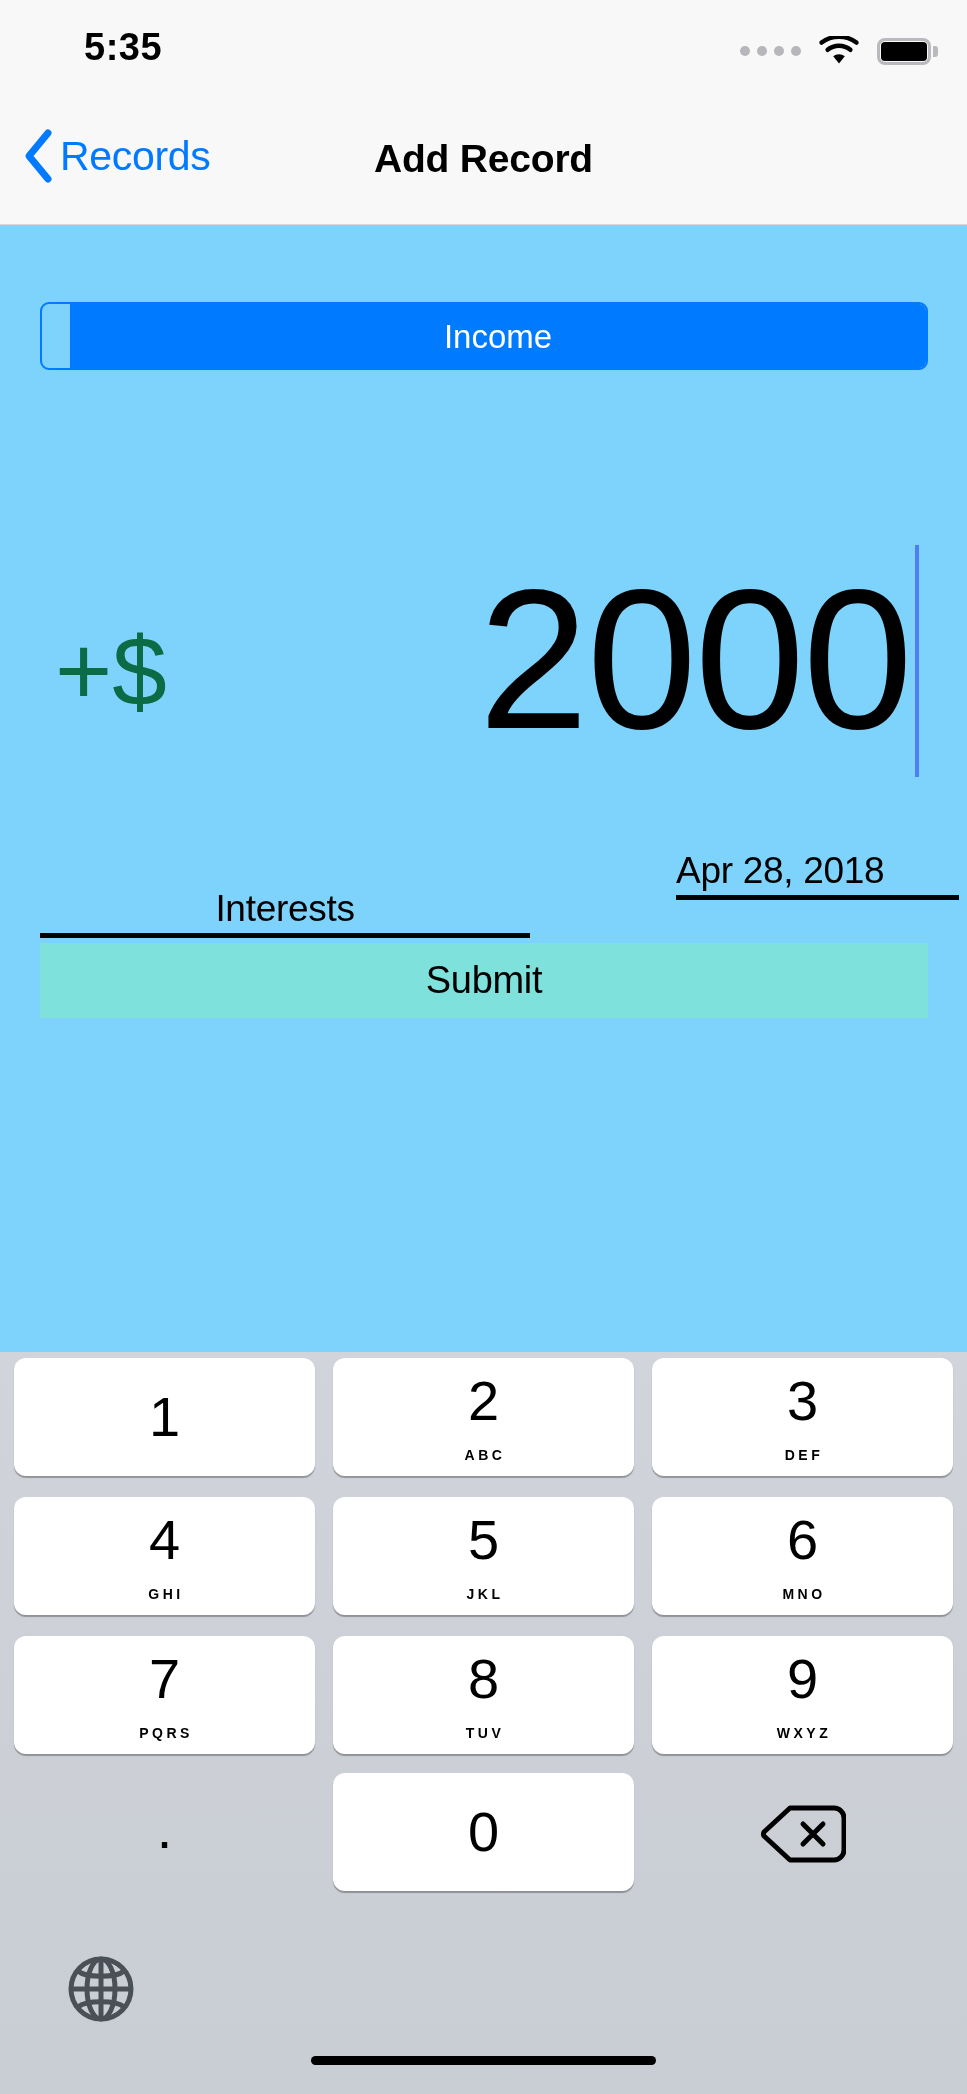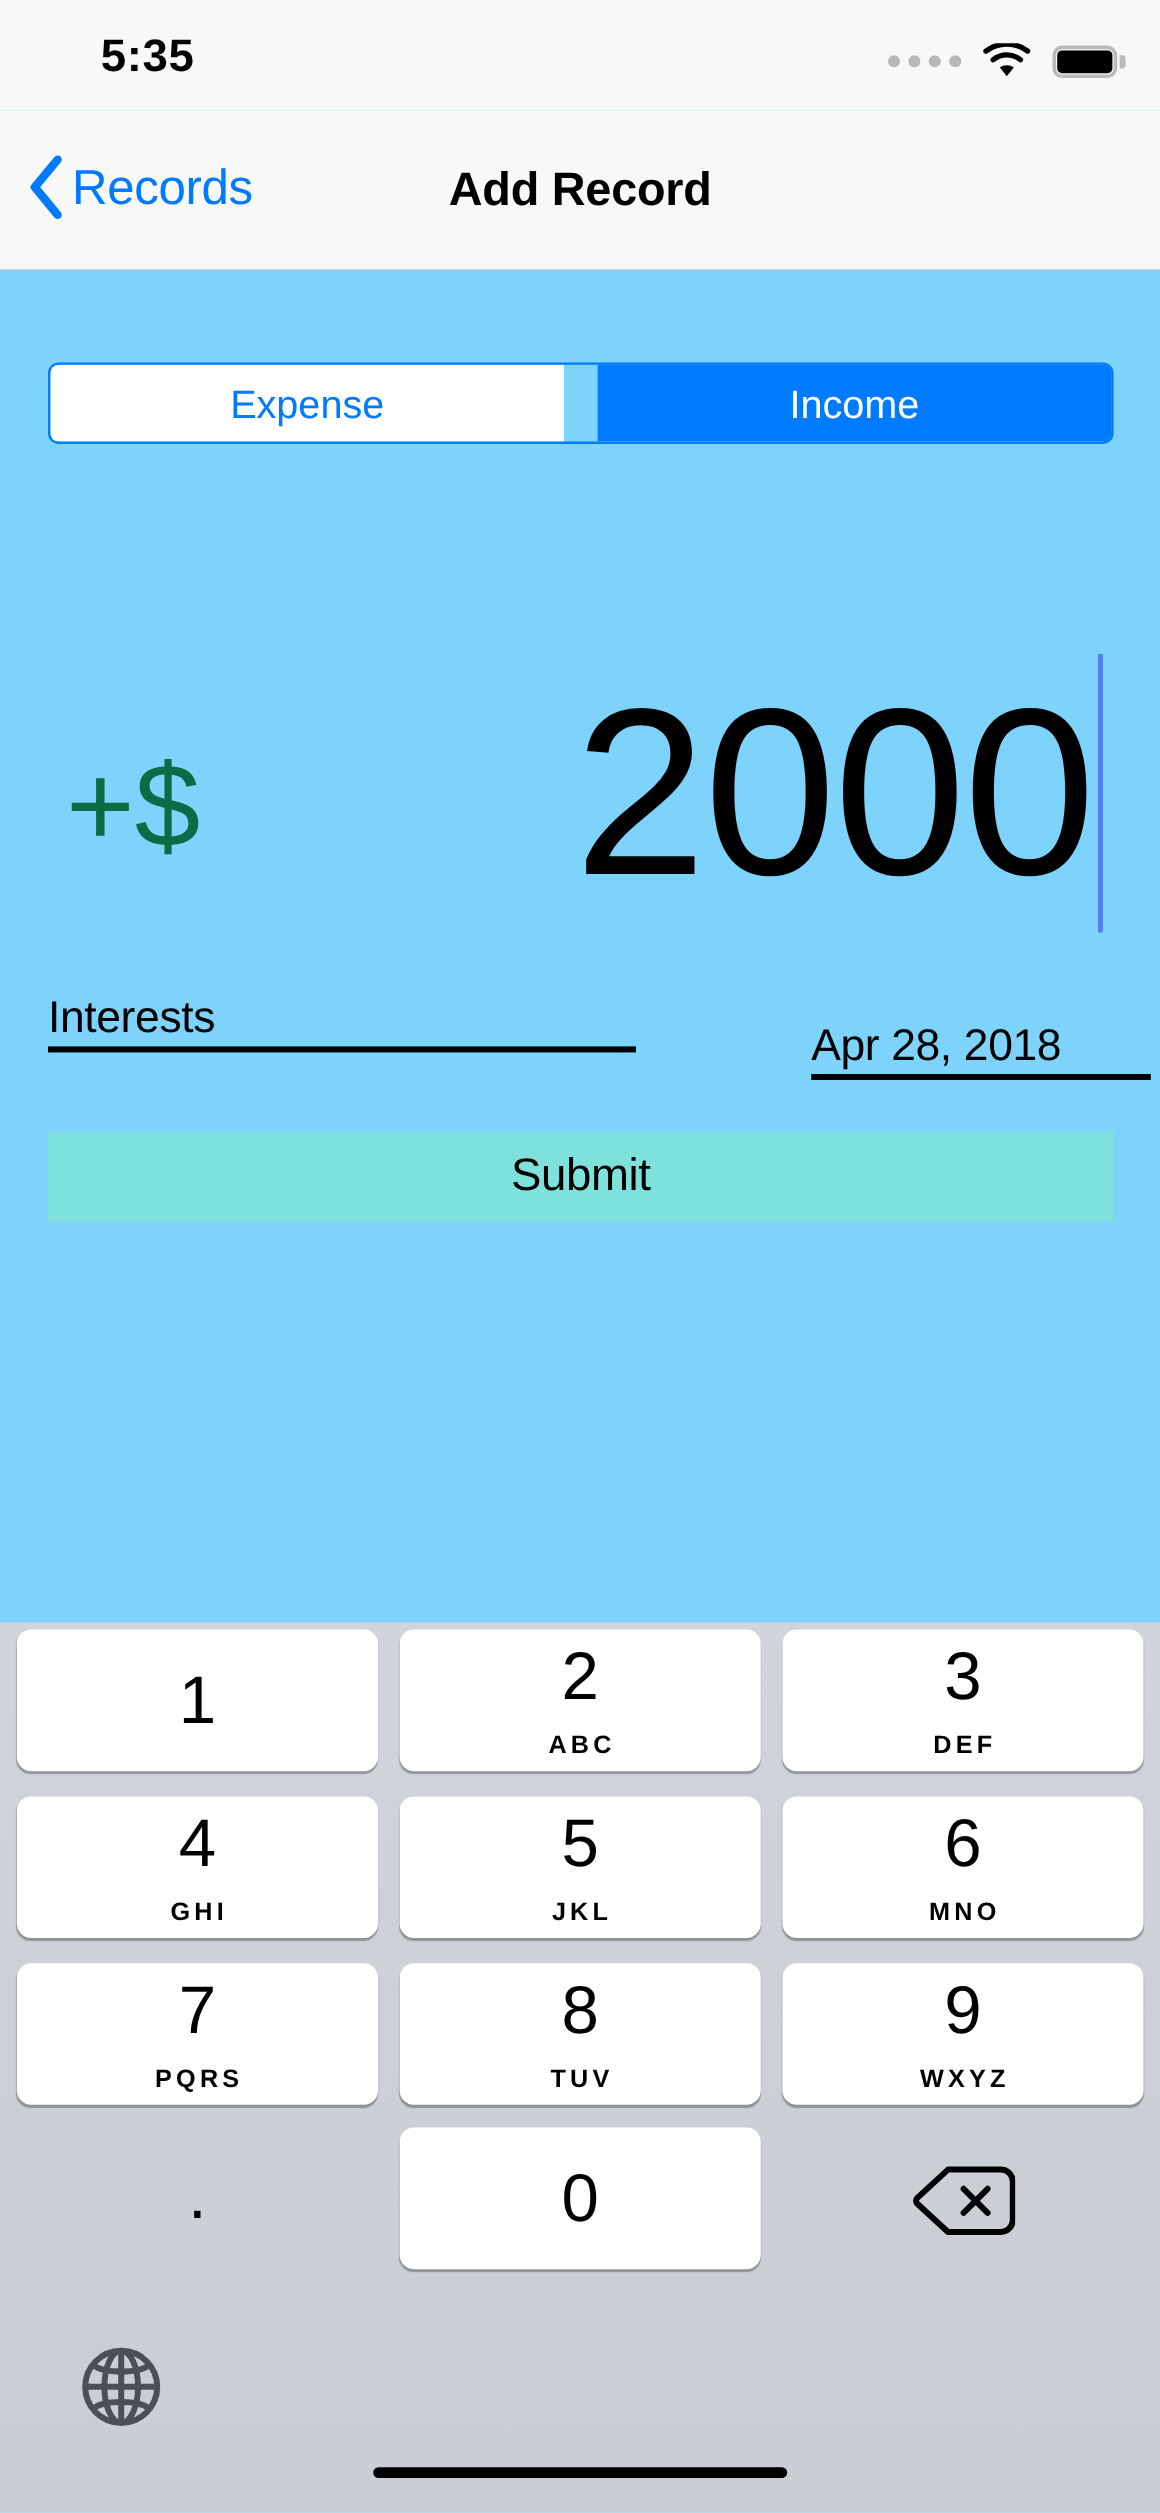--- a/index.html
+++ b/index.html
@@ -88,21 +88,21 @@
   .caret{
     position:absolute; right:48px; top:15px; width:4px; height:232px;
     background:#4f7df3;
   }
 
   
   .field{
     position:absolute; border-bottom:5px solid #000;
     display:flex; align-items:flex-end; padding-bottom:6px;
   }
-  .field-note{ left:40px; top:829px; width:490px; height:48px; }
+  .field-note{ left:40px; top:890px; width:490px; height:48px;justify-content:center; }
   .field-date{ left:676px; top:852px; width:283px; height:48px; justify-content:flex-start; }
   .field-text{ font-size:37px; color:#000; line-height:1; letter-spacing:-0.3px; }
 
   
   .submit{
     position:absolute; left:40px; top:943px; width:888px; height:75px;
     background:#7fe1dc; border:none; cursor:pointer;
     display:flex; align-items:center; justify-content:center;
     font-family:"Liberation Sans", sans-serif;
     font-size:38px; color:#000; letter-spacing:-0.3px;
@@ -115,21 +115,21 @@
   }
   .key{
     position:absolute; width:301px; height:118px;
     background:#fff; border-radius:12px;
     box-shadow:0 2px 1px rgba(0,0,0,0.30);
     display:flex; flex-direction:column; align-items:center; justify-content:center;
     cursor:pointer; user-select:none;
   }
   .key .num{ font-size:56px; color:#000; line-height:1; font-weight:400; }
   .key .letters{
-    font-size:21px; font-weight:bold; letter-spacing:3.5px;
+    font-size:14px; font-weight:bold; letter-spacing:3.5px;
     color:#000; margin-top:19px; line-height:1; padding-left:3px;
   }
   .key.no-letters .num{ margin-top:0; }
   .kplain{
     position:absolute; width:301px; height:118px;
     display:flex; align-items:center; justify-content:center;
     background:transparent; cursor:pointer; user-select:none;
   }
   .dot-glyph{ font-size:56px; color:#000; line-height:1; margin-top:-10px; }
   .globe-btn{
@@ -172,21 +172,20 @@
     <div class="nav-title">Add Record</div>
     <div class="back-btn">
       <svg class="back-chev" width="32" height="56" viewBox="0 0 32 56">
         <path d="M26 5 L7 28 L26 51" stroke="#007aff" stroke-width="7" fill="none" stroke-linecap="round" stroke-linejoin="round"></path>
       </svg>
       <span class="back-label">Records</span>
     </div>
   </div>
 
   <div class="segmented">
-    <div class="seg off">Expense</div>
     <div class="seg on">Income</div>
   </div>
 
   <div class="amount-row">
     <div class="amt-sign">+$</div>
     <div class="amt-value">2000</div>
     <div class="caret"></div>
   </div>
 
   <div class="field field-note">

